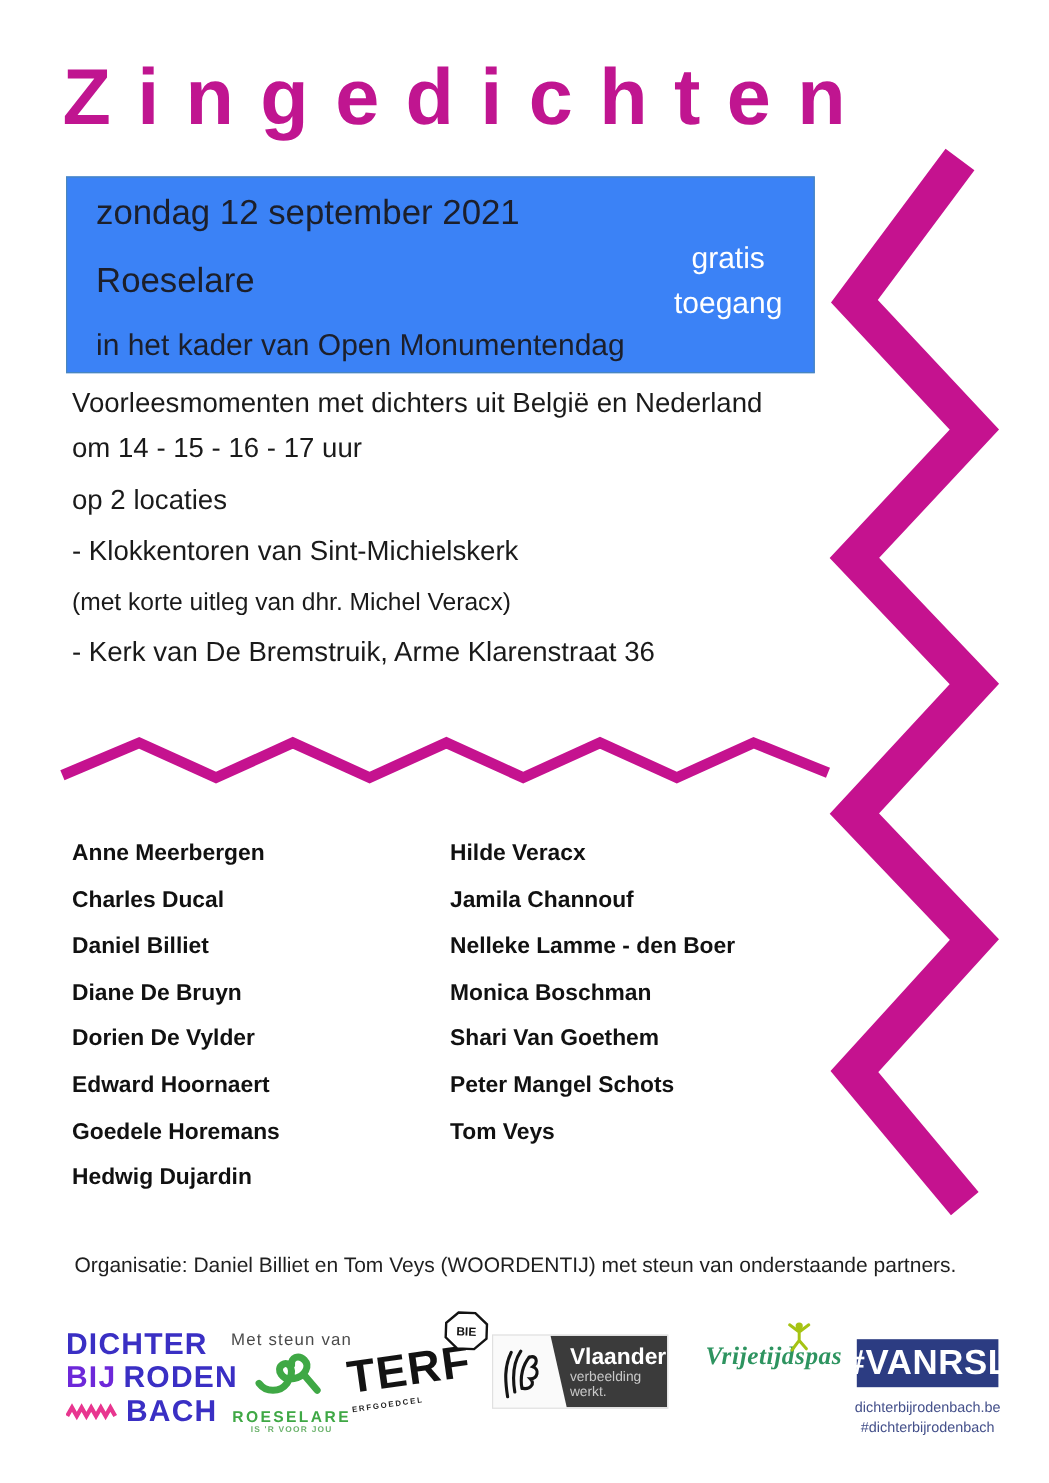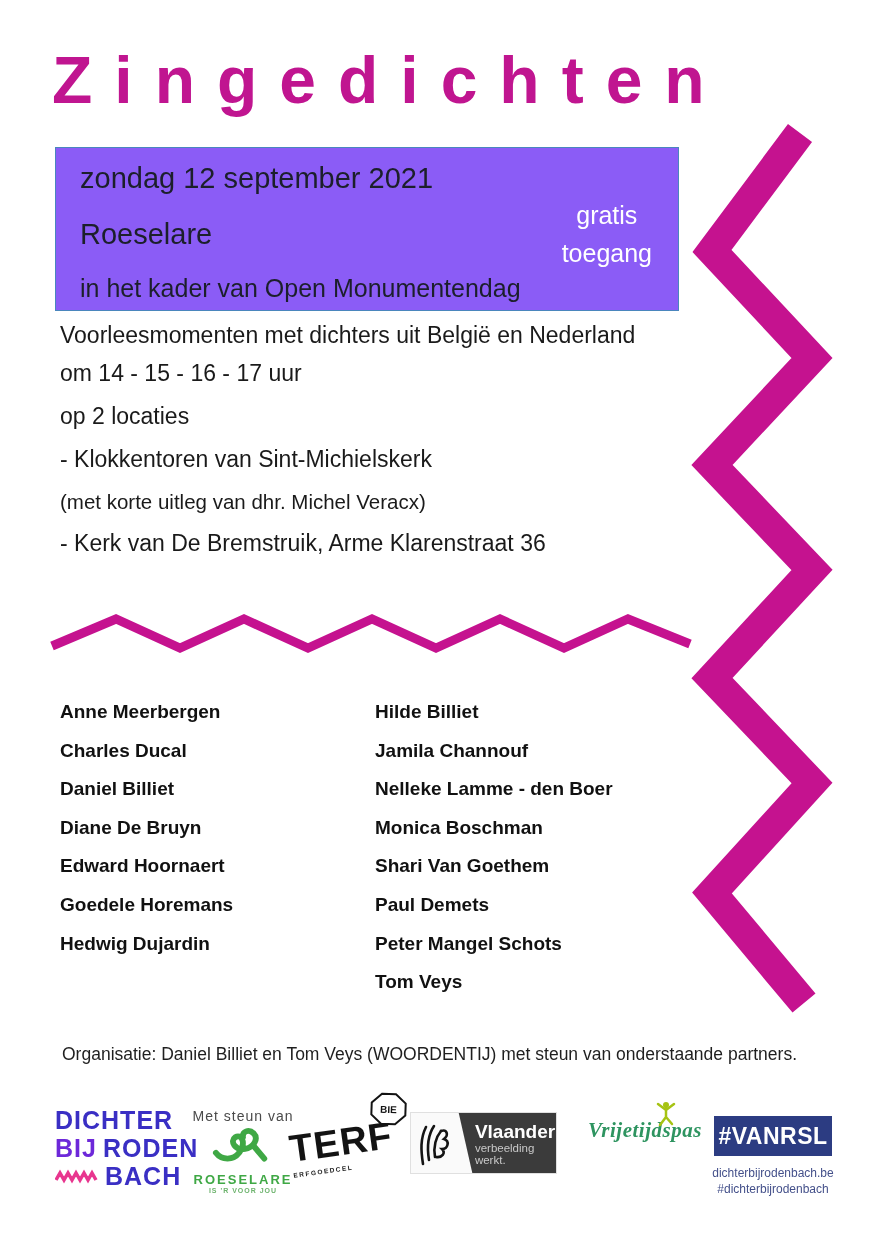--- a/index.html
+++ b/index.html
@@ -12,21 +12,21 @@
   
   .poster-title{
     left:52px;top:42px;width:800px;
     font-size:66px;font-weight:700;color:#C01590;
     letter-spacing:22px;white-space:nowrap;
   }
 
   
   .event-box{
     left:55px;top:147px;width:624px;height:164px;
-    background:#8b5cf6;border:1px solid #4a86bd;box-sizing:border-box;
+    background:#3b82f6;border:1px solid #4a86bd;box-sizing:border-box;
     padding:14px 0 0 24px;color:#1c1f2b;
   }
   .event-date{font-size:29px;margin-bottom:23px;}
   .event-city{font-size:29px;margin-bottom:23px;}
   .event-subtitle{font-size:25px;}
   .free-note{
     position:absolute;top:48px;right:26px;text-align:center;
     color:#ffffff;font-size:25px;line-height:38px;
   }
 
@@ -80,21 +80,21 @@
 
   .logo-vtp{left:588px;top:1118px;width:120px;font-style:italic;}
   .vtp-name{font-family:"Liberation Serif",serif;font-weight:700;font-size:21px;color:#2E9460;letter-spacing:0.5px;}
   .vtp-figure{position:absolute;left:66px;top:-17px;}
 
   .logo-vanrsl{left:703px;top:1116px;width:140px;text-align:center;}
   .vanrsl-box{
     width:118px;height:40px;margin:0 auto;background:#2C3C82;
     display:flex;align-items:center;justify-content:center;
   }
-  .vanrsl-tag{color:#ffffff;font-weight:800;font-size:23px;letter-spacing:0.5px;}
+  .vanrsl-tag{color:#ffffff;font-weight:800;font-size:29px;letter-spacing:0.5px;}
   .vanrsl-links{margin-top:9px;font-size:12px;line-height:16px;color:#44508a;}
 </style>
 </head>
 <body>
 
 <div>
 
   <div class="abs poster-title">Zingedichten</div>
 
   <svg class="abs deco-svg" width="874" height="1236" viewBox="0 0 874 1236">
@@ -119,32 +119,32 @@
     <div class="d-line d-gap">- Klokkentoren van Sint-Michielskerk</div>
     <div class="d-line small d-gap">(met korte uitleg van dhr. Michel Veracx)</div>
     <div class="d-line d-gap-m">- Kerk van De Bremstruik, Arme Klarenstraat 36</div>
   </div>
 
   <div class="abs poets-left">
     <div class="poet">Anne Meerbergen</div>
     <div class="poet">Charles Ducal</div>
     <div class="poet">Daniel Billiet</div>
     <div class="poet">Diane De Bruyn</div>
+    <div class="poet">Dorien De Vylder</div>
     <div class="poet">Edward Hoornaert</div>
     <div class="poet">Goedele Horemans</div>
     <div class="poet">Hedwig Dujardin</div>
   </div>
 
   <div class="abs poets-right">
-    <div class="poet">Hilde Billiet</div>
+    <div class="poet">Hilde Veracx</div>
     <div class="poet">Jamila Channouf</div>
     <div class="poet">Nelleke Lamme - den Boer</div>
     <div class="poet">Monica Boschman</div>
     <div class="poet">Shari Van Goethem</div>
-    <div class="poet">Paul Demets</div>
     <div class="poet">Peter Mangel Schots</div>
     <div class="poet">Tom Veys</div>
   </div>
 
   <div class="abs org-line">Organisatie: Daniel Billiet en Tom Veys (WOORDENTIJ) met steun van onderstaande partners.</div>
 
   <div>
 
     <div class="abs logo-rodenbach">
       <div class="rb-blue">DICHTER</div>

